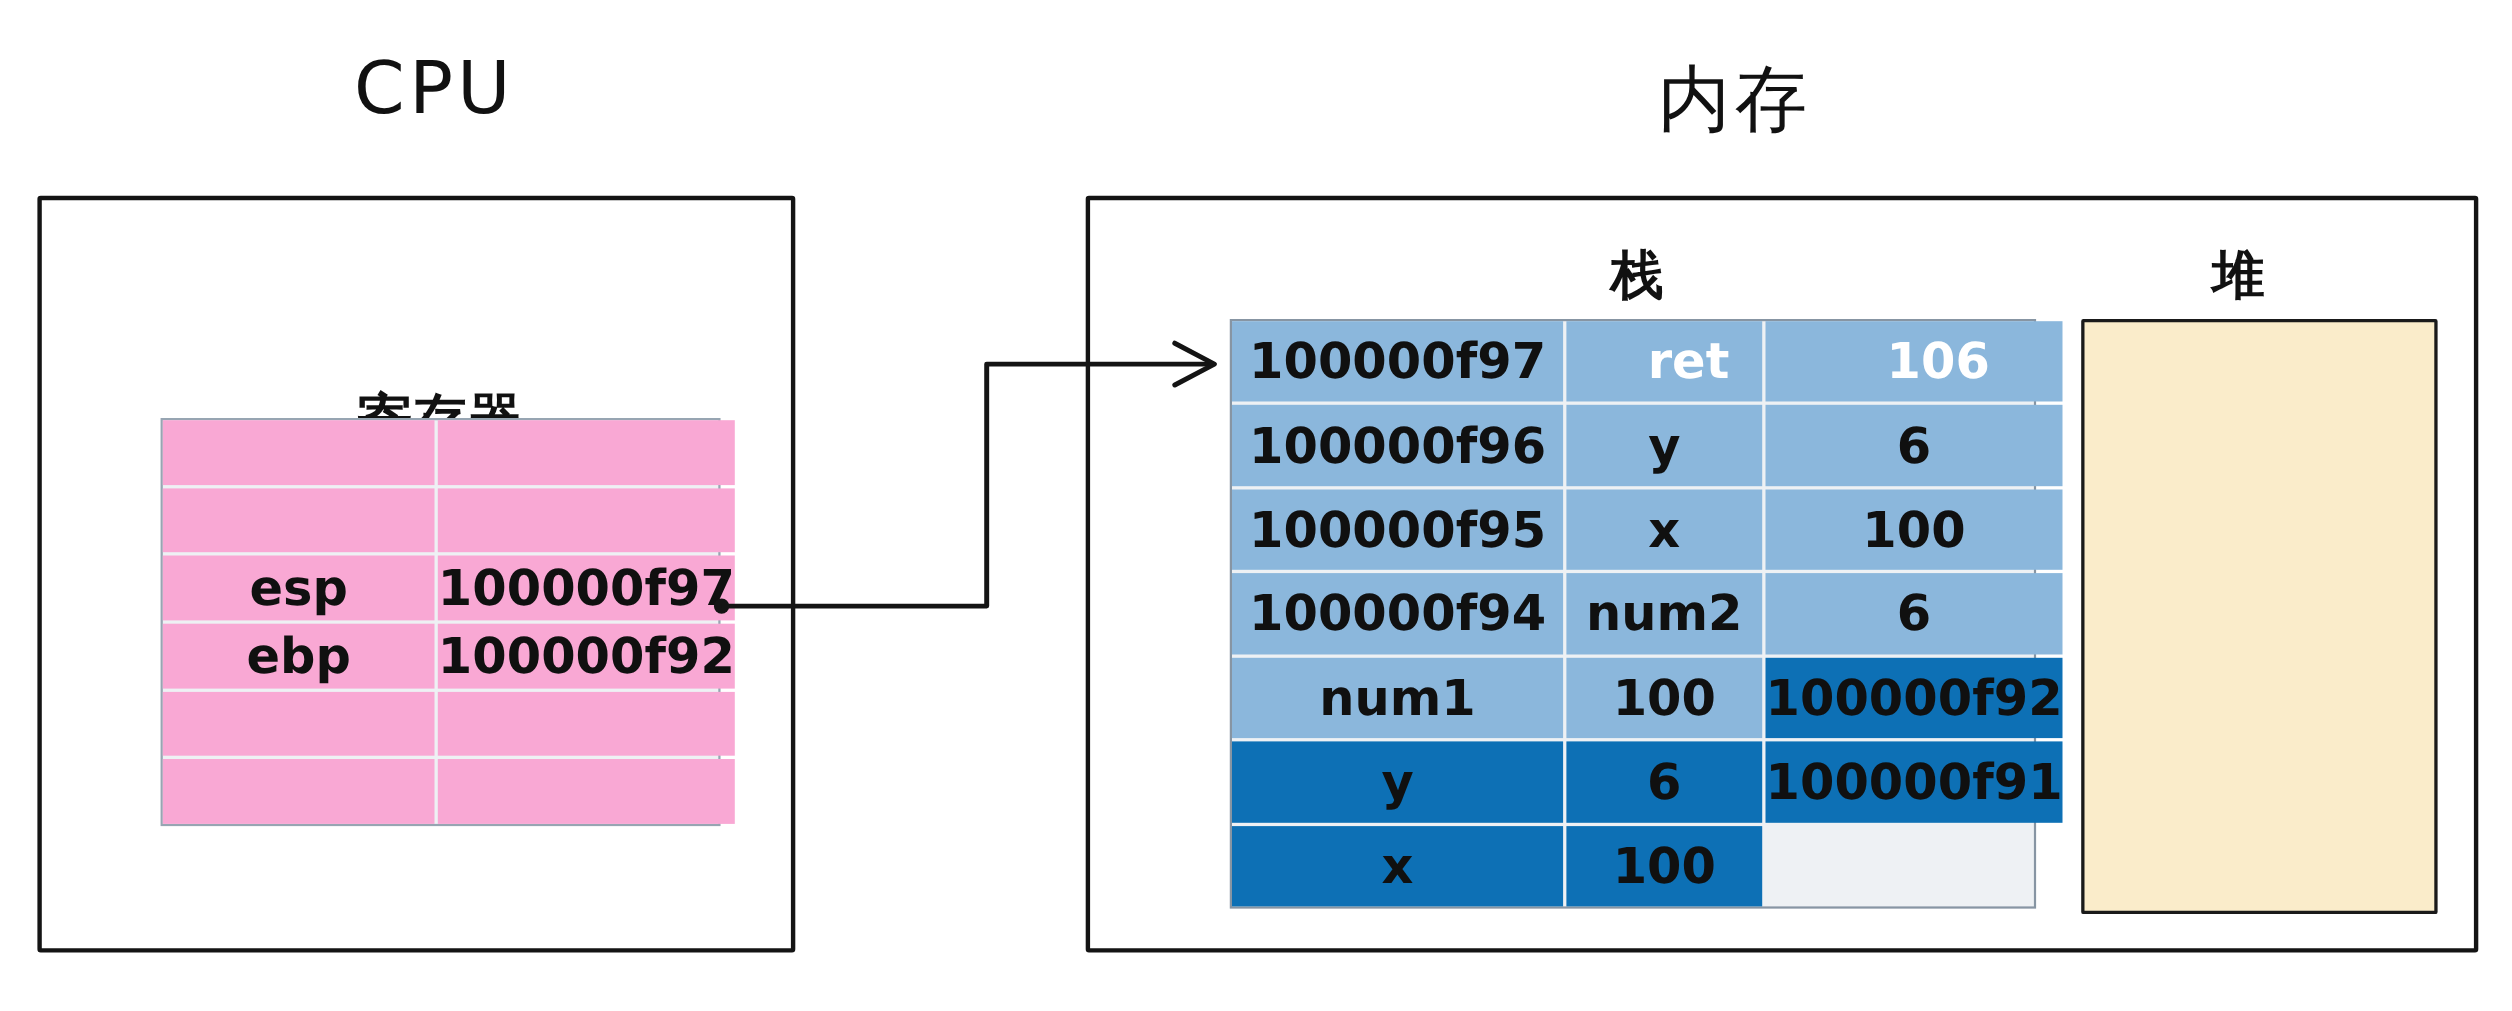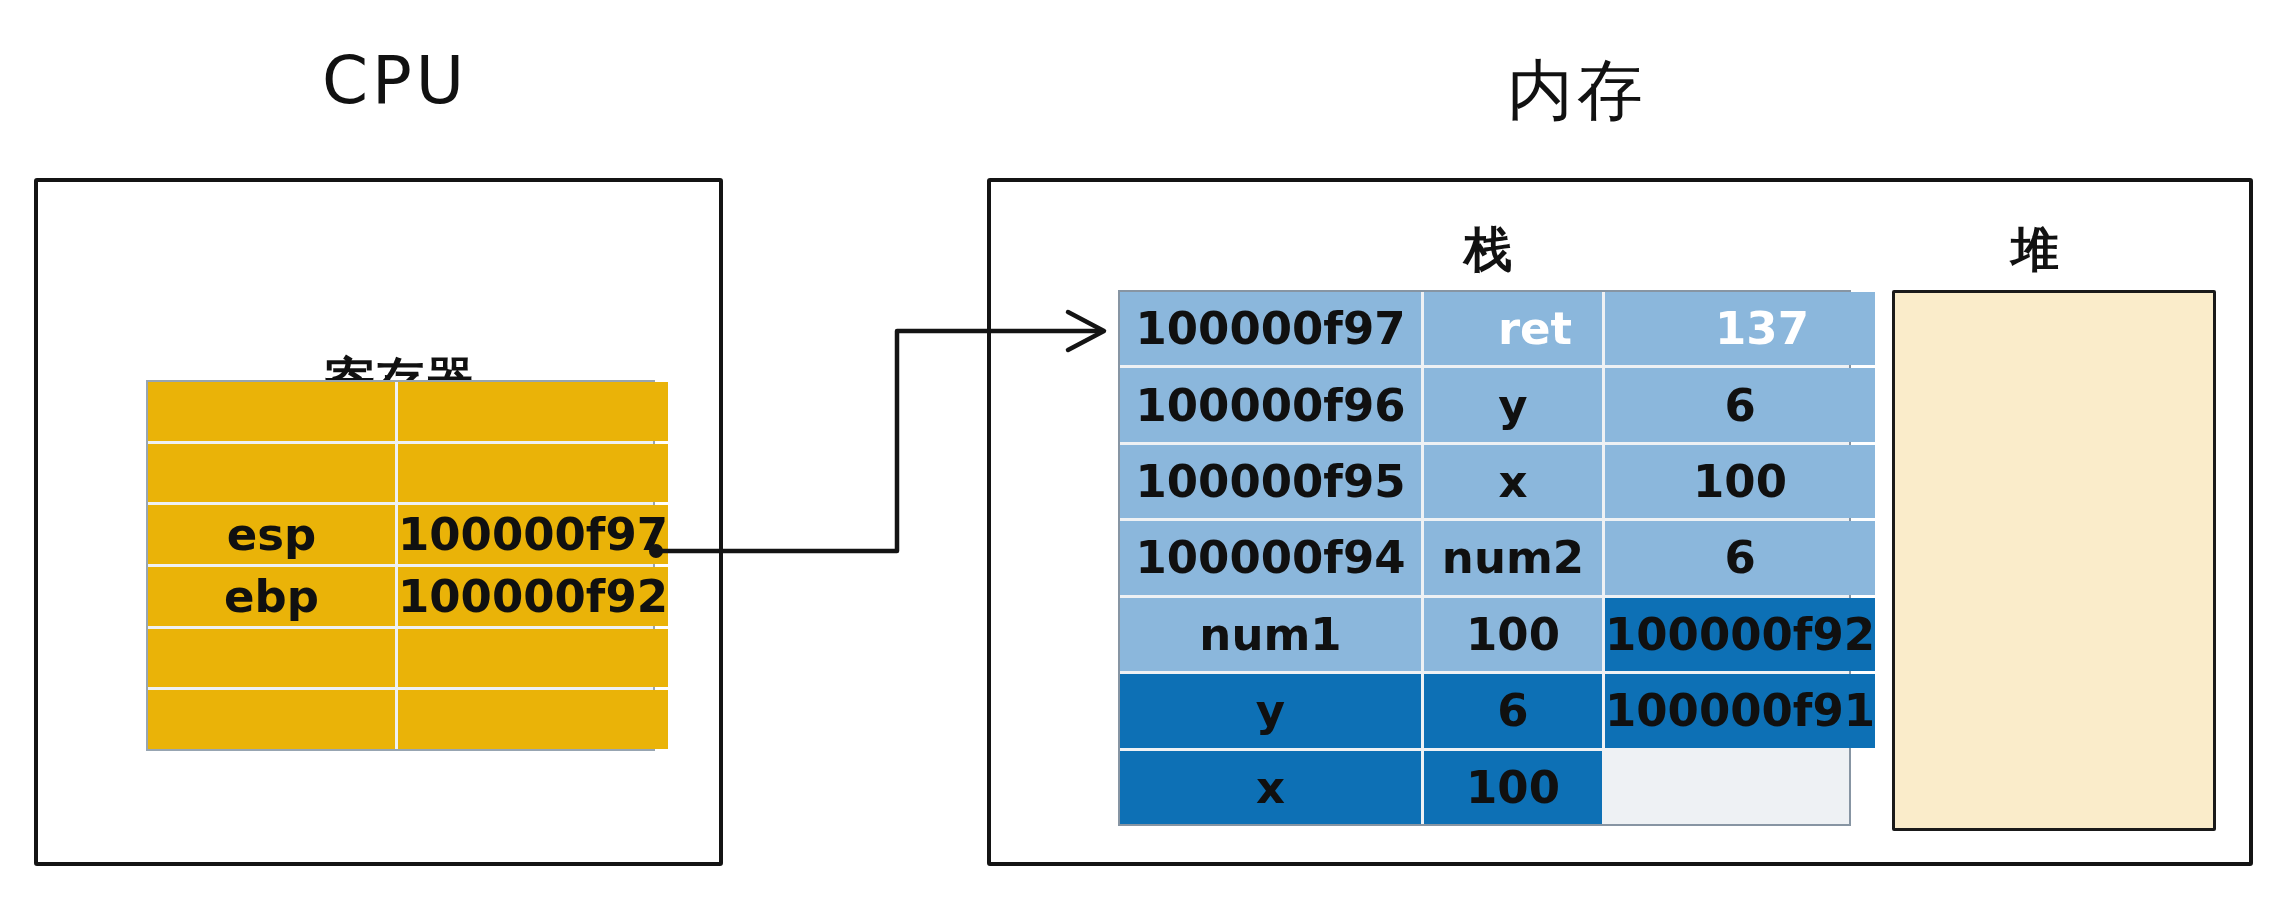--- a/index.html
+++ b/index.html
@@ -25,21 +25,21 @@
   .reg-table{
     position:absolute;left:146px;top:380px;width:505px;height:367px;
     display:grid;
     grid-template-columns:247px 1fr;
     grid-template-rows:repeat(6,1fr);
     gap:3px;
     background:#eef1f4;
     border:2px solid #97a5b2;
   }
   .reg-cell{
-    background:#eab308;
+    background:#f9a8d4;
     display:flex;align-items:center;justify-content:center;
     font-size:45px;font-weight:600;color:#101010;
   }
   
   .stack-table{
     position:absolute;left:1118px;top:290px;width:729px;height:532px;
     display:grid;
     grid-template-columns:301px 178px 1fr;
     grid-template-rows:repeat(7,1fr);
     gap:3px;
@@ -86,21 +86,21 @@
   <div class="reg-cell"></div>
   <div class="reg-cell"></div>
 </div>
 
 <div class="sublabel" style="left:1488px;top:218px;">栈</div>
 <div class="sublabel" style="left:2035px;top:218px;">堆</div>
 
 <div class="stack-table">
   <div class="stack-cell">100000f97</div>
   <div class="stack-cell white-text">ret</div>
-  <div class="stack-cell white-text">137</div>
+  <div class="stack-cell white-text">106</div>
 
   <div class="stack-cell">100000f96</div>
   <div class="stack-cell">y</div>
   <div class="stack-cell">6</div>
 
   <div class="stack-cell">100000f95</div>
   <div class="stack-cell">x</div>
   <div class="stack-cell">100</div>
 
   <div class="stack-cell">100000f94</div>

